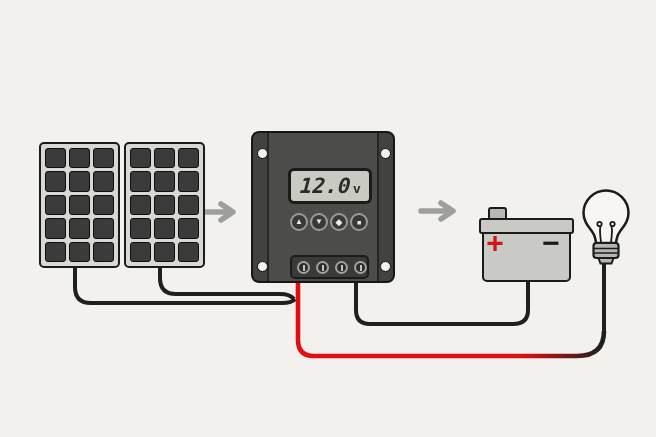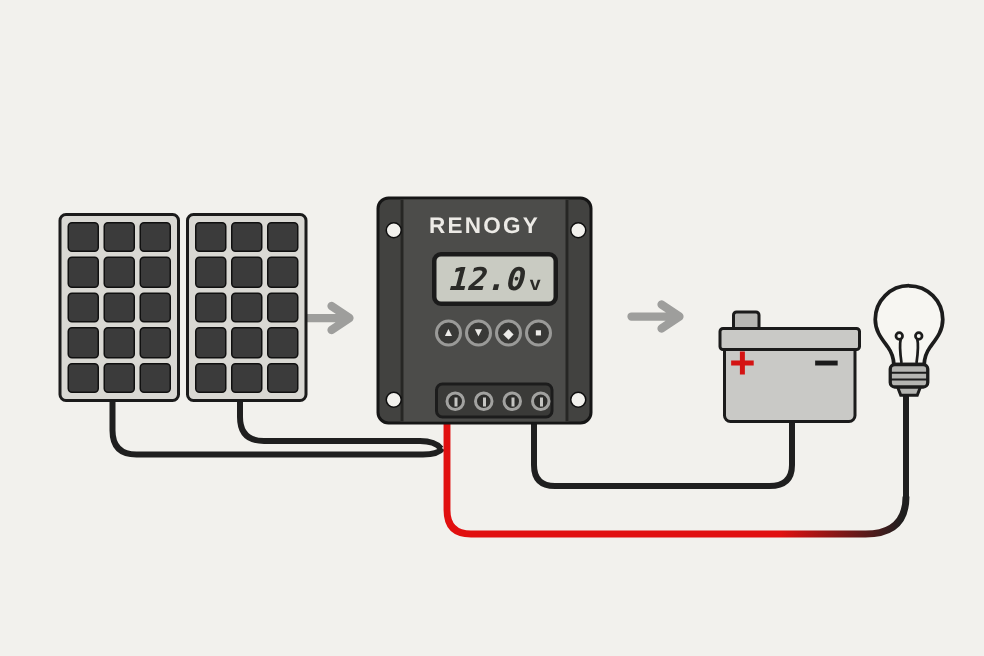--- a/index.html
+++ b/index.html
@@ -116,21 +116,20 @@
       <div class="cell"></div>
       <div class="cell"></div>
     </div>
 
   <div class="ctrl">
     <div class="ctrl-face"></div>
     <div class="screw" style="left:4px;top:15px;"></div>
     <div class="screw" style="left:127px;top:15px;"></div>
     <div class="screw" style="left:4px;top:128px;"></div>
     <div class="screw" style="left:127px;top:128px;"></div>
-    <div class="brand">RENOGY</div>
     <div class="lcd">
       <span class="lcd-val">12.0</span>
       <span class="lcd-unit">v</span>
     </div>
     <div class="btn" style="left:37px;">
       <span style="font-size:8px;">▲</span>
     </div>
     <div class="btn" style="left:57px;">
       <span style="font-size:8px;">▼</span>
     </div>

